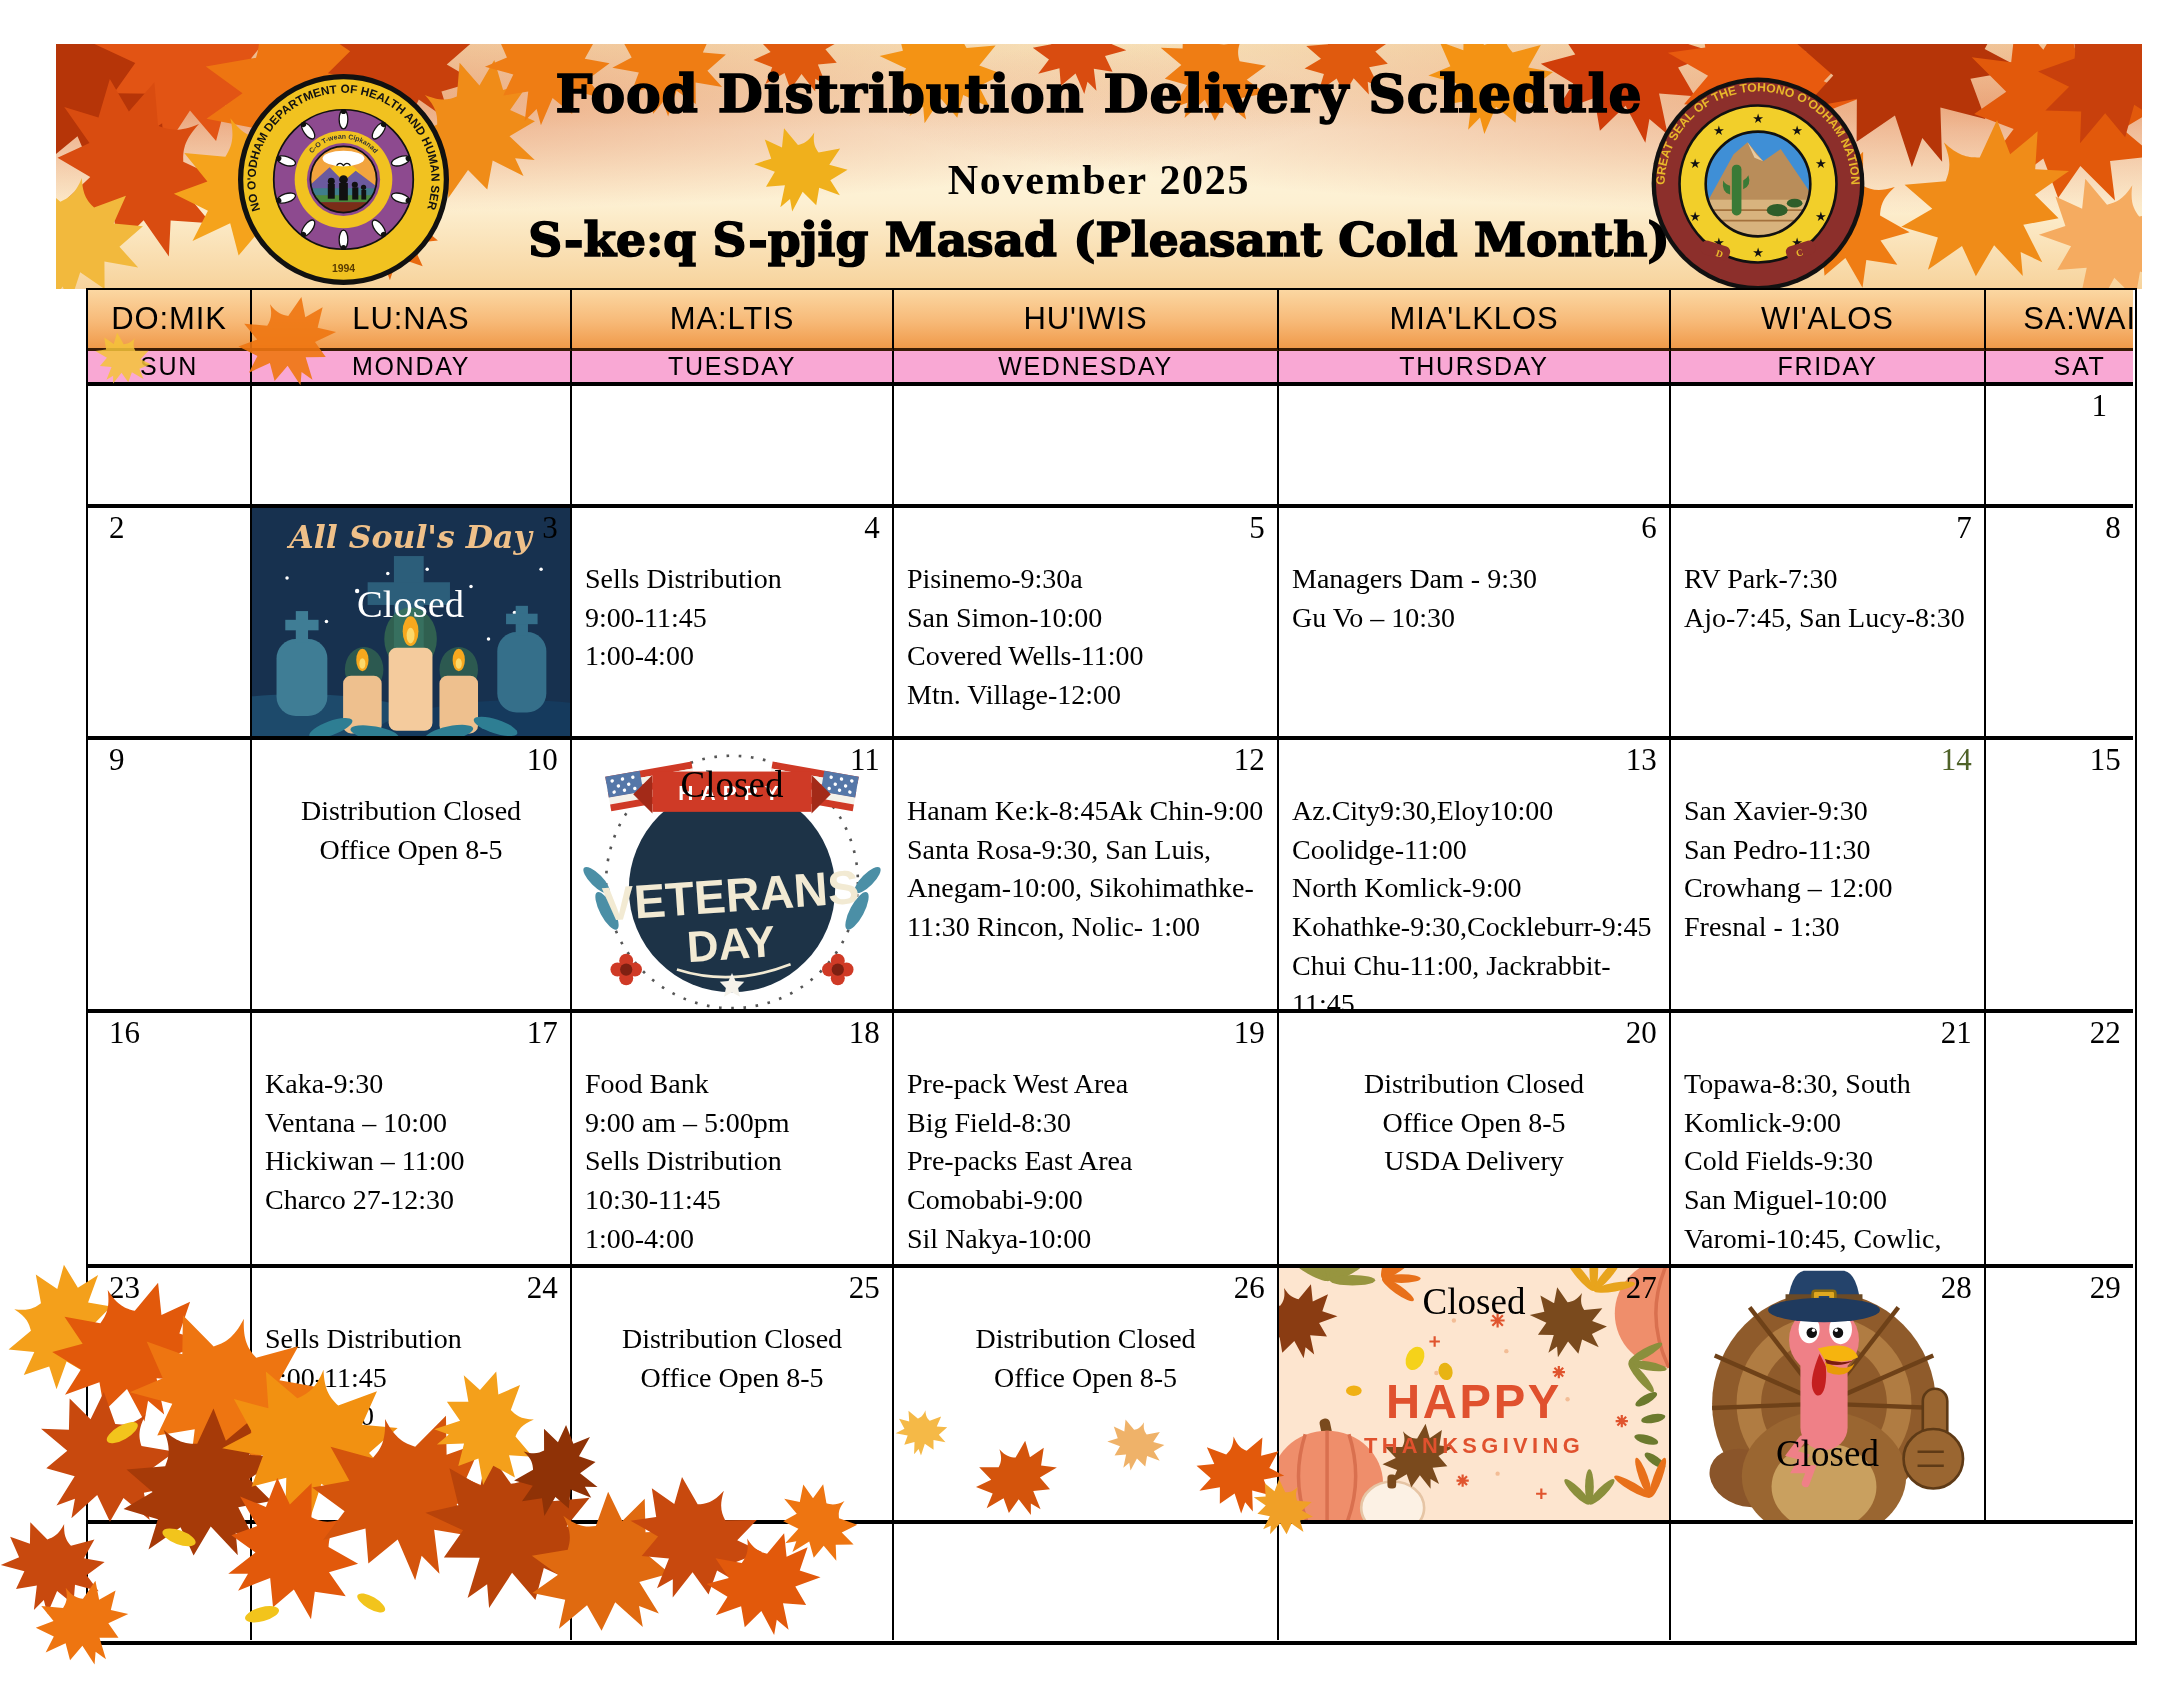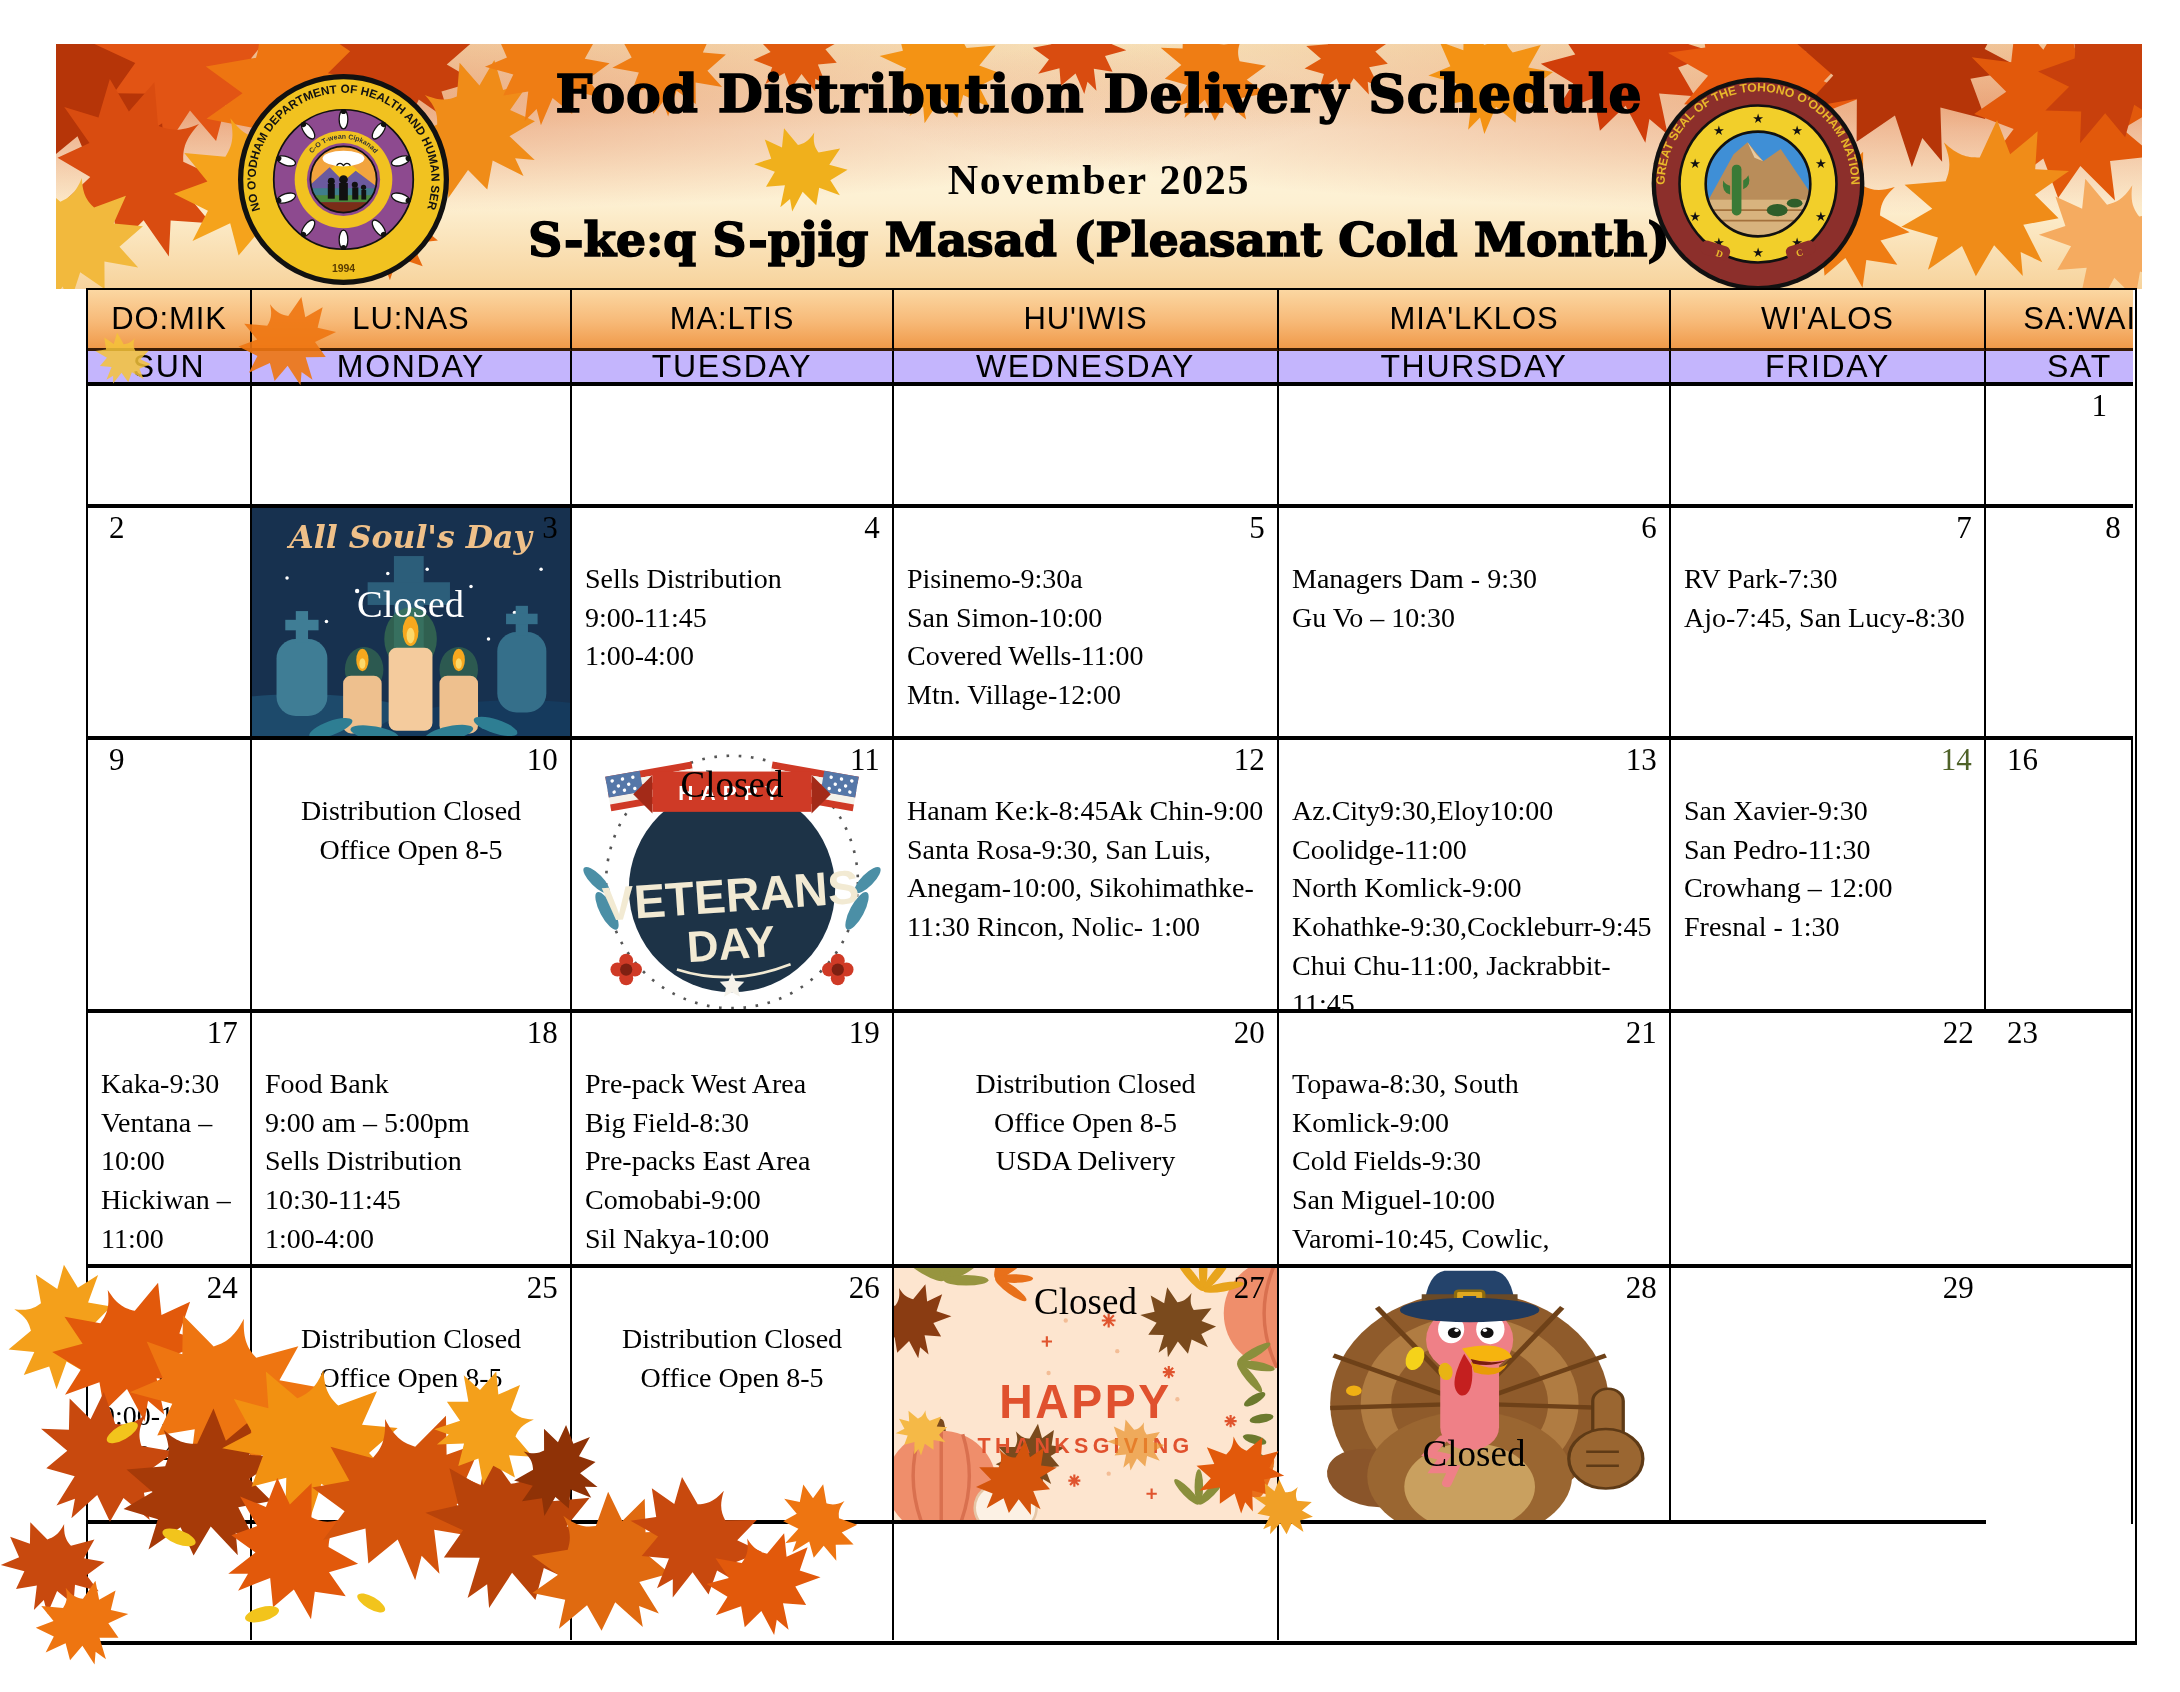--- a/index.html
+++ b/index.html
@@ -25,21 +25,21 @@
   .grid{position:absolute;left:86px;top:288px;width:2051px;height:1357px;box-sizing:border-box;
         border:2.6px solid #000;border-bottom-width:4.4px;background:#fff;
         display:grid;z-index:10;
         grid-template-columns:164px 320px 322px 385px 392px 315px 147px;
         grid-template-rows:61px 35px 122px 232px 273px 255px 256px 116px;}
   .hcell{position:relative;box-sizing:border-box;border-right:2.6px solid #000;
          display:flex;align-items:center;justify-content:center;
          font-family:"Liberation Sans",sans-serif;font-weight:normal;}
   .hcell.o{font-size:31px;letter-spacing:0.9px;border-bottom:3.5px solid #3a1c05;
            background:linear-gradient(180deg,#fbd7a2 0%,#f7b977 55%,#f09a4a 100%);}
-  .hcell.e{font-size:32px;letter-spacing:1.7px;border-bottom:4.4px solid #000;background:#c4b5fd;text-align:right;}
+  .hcell.e{font-size:25px;letter-spacing:1.7px;border-bottom:4.4px solid #000;background:#f9a8d4;text-align:right;}
   .c{position:relative;box-sizing:border-box;border-right:2.6px solid #000;border-bottom:4.4px solid #000;background:#fff;overflow:hidden;}
   .lastcol{border-right:none;padding-left:40px;}
   .lastrow{border-bottom:none;}
   .num{position:absolute;top:1.7px;right:12.2px;font-size:31px;font-family:"Liberation Serif",serif;z-index:5;}
   .sun .num{left:21px;right:auto;}
   .sat1 .num{right:26px;}
   .olive{color:#4f6228;}
   .txt{margin-top:52px;padding:0 7px 0 13px;font-size:28px;line-height:1.38;white-space:pre-line;}
   .center .txt{text-align:center;padding:0 6px;}
   .imgwrap{position:absolute;inset:0;z-index:1;}
@@ -470,20 +470,23 @@
 Chui Chu-11:00, Jackrabbit-
 11:45</div>
       </div>
     <div class="c">
         <span class="num olive">14</span>
         <div class="txt">San Xavier-9:30
 San Pedro-11:30
 Crowhang – 12:00
 Fresnal  - 1:30</div>
       </div>
+    <div class="c lastcol">
+        <span class="num">15</span>
+      </div>
 
     <div class="c sun">
         <span class="num">16</span>
       </div>
     <div class="c">
         <span class="num">17</span>
         <div class="txt">Kaka-9:30
 Ventana – 10:00
 Hickiwan – 11:00
 Charco 27-12:30</div>

